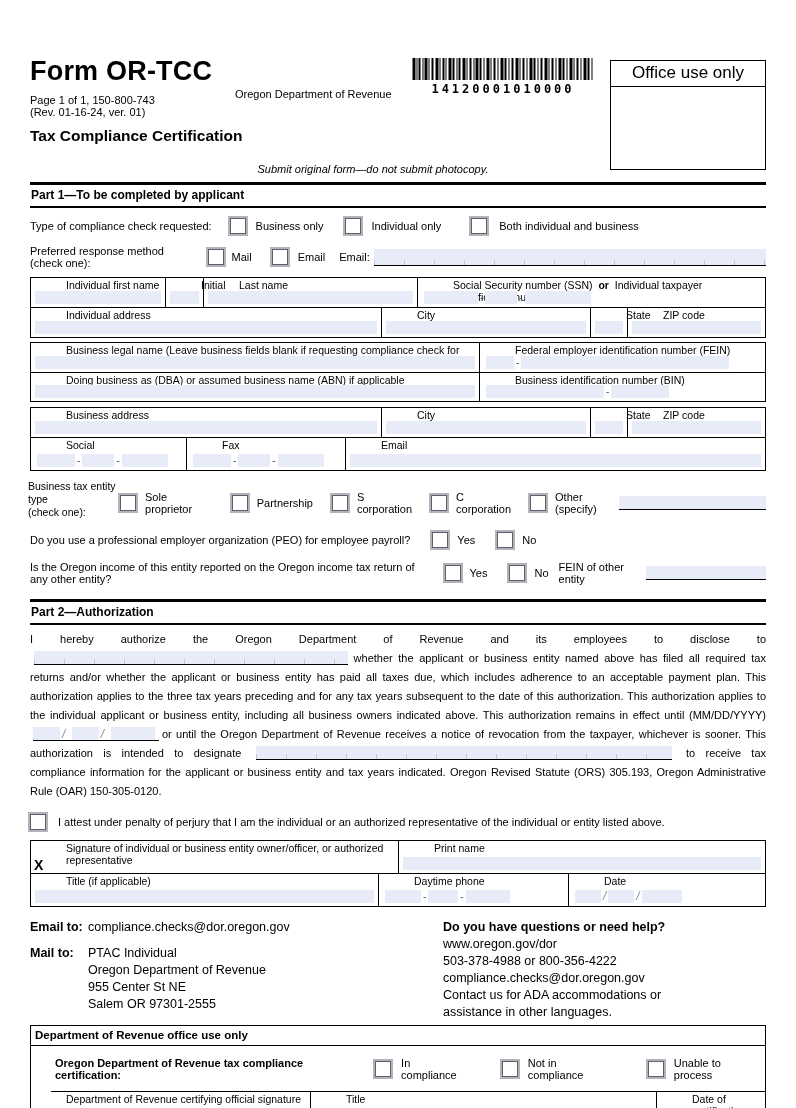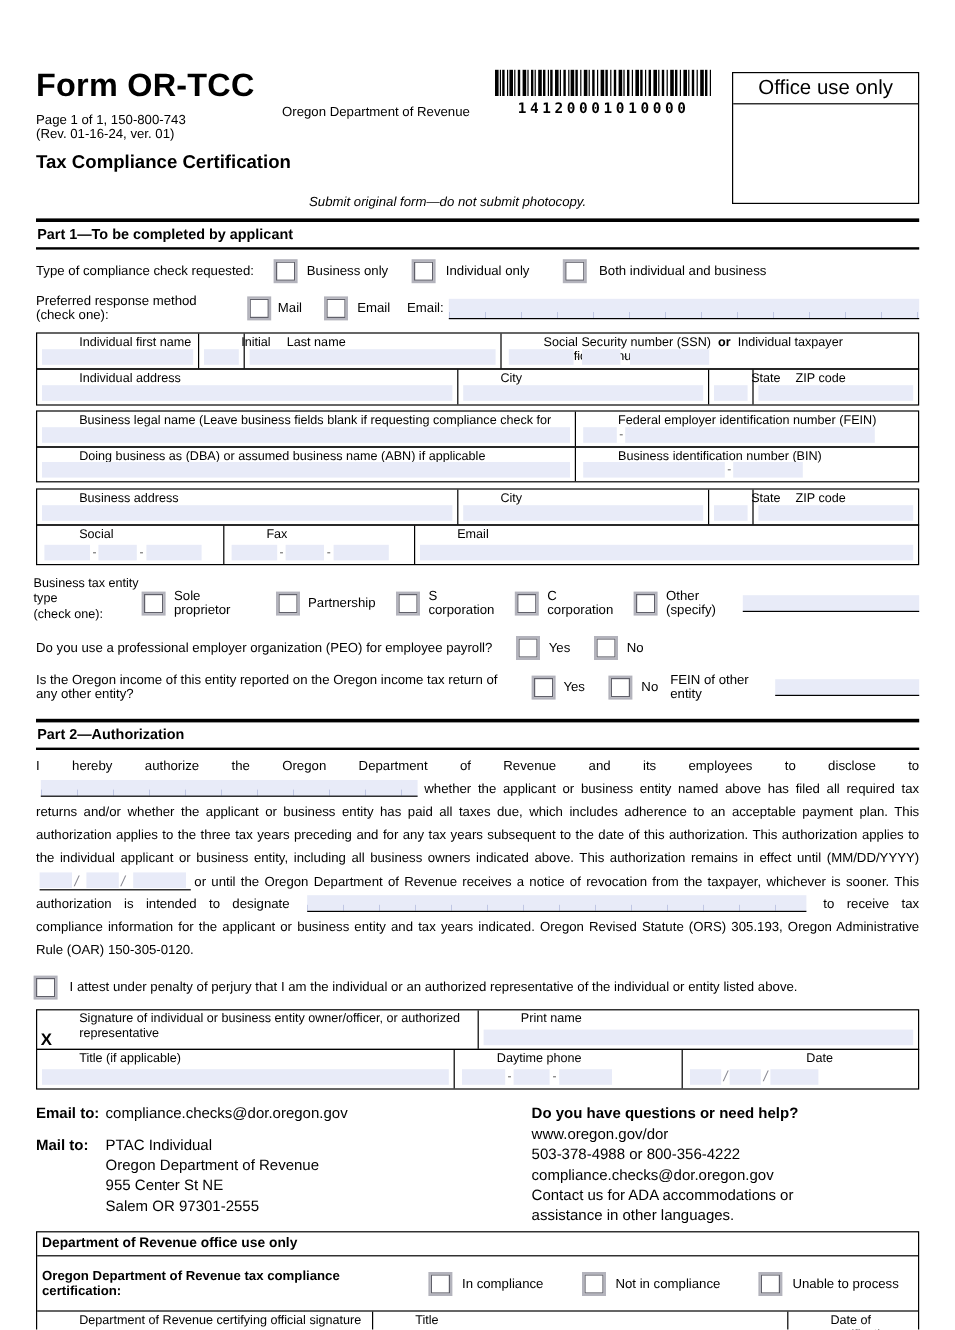--- a/index.html
+++ b/index.html
@@ -58,21 +58,21 @@
   .xmark{font-weight:bold; font-size:14px; position:absolute; left:3px; bottom:0px;}
   
   .contact{margin-top:12px; position:relative; font-size:12.5px; line-height:17px; min-height:96px;}
   .c-row{display:flex; margin-bottom:9px;}
   .c-lab{font-weight:bold; width:58px; flex:none;}
   .help{position:absolute; left:413px; top:0;}
   .help .ht{font-weight:bold;}
   
   .obox{margin-top:10px; border:1.6px solid #000;}
   .obox .ob-bar{font-weight:bold; font-size:11.5px; padding:3px 4px 4px; border-bottom:1.6px solid #000;}
-  .cert-row{display:flex; align-items:center; height:46px; border-bottom:1.6px solid #000; padding:0 4px;}
+  .cert-row{display:flex; align-items:center; height:46px; border-bottom:1.6px solid #000; padding:0 4px;margin-left:20px;}
   .cert-lab{font-weight:bold; font-size:11px; width:310px;}
   .cert-opt{display:flex; align-items:center; margin-left:14px;}
   .cert-opt .cbl{margin-left:10px;}
   .obot{display:flex; height:33px;}
   .obot .cell{padding:1px 3px;}
 </style>
 </head>
 <body>
 
 <div class="hdr">
@@ -376,21 +376,21 @@
     <div class="cell" style="width:190px;">
       <div class="cl">Daytime phone</div>
       <div class="segs">
         <span class="seg" style="width:36px;"></span>
           <span class="dash">-</span>
         <span class="seg" style="width:30px;"></span>
           <span class="dash">-</span>
         <span class="seg" style="width:44px;"></span>
       </div>
     </div>
-    <div class="cell" style="flex:1;text-align:center;">
+    <div class="cell" style="flex:1;">
       <div class="cl">Date</div>
       <div class="segs">
         <span class="seg" style="width:26px;"></span>
           <span class="slash">/</span>
         <span class="seg" style="width:26px;"></span>
           <span class="slash">/</span>
         <span class="seg" style="width:40px;"></span>
       </div>
     </div>
   </div>

